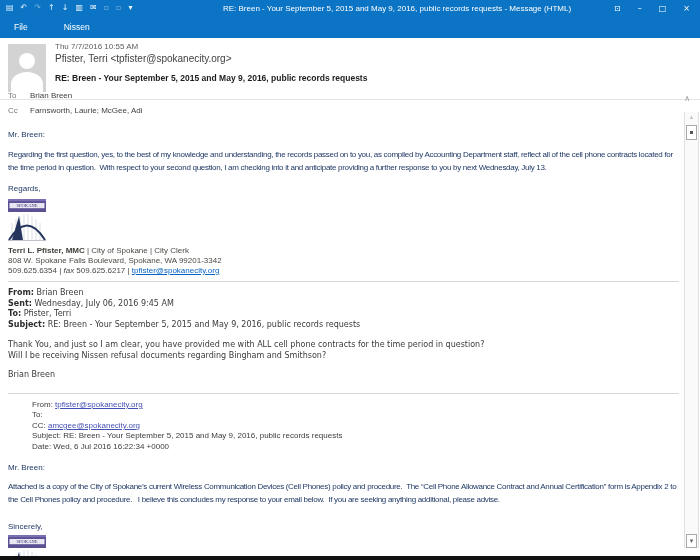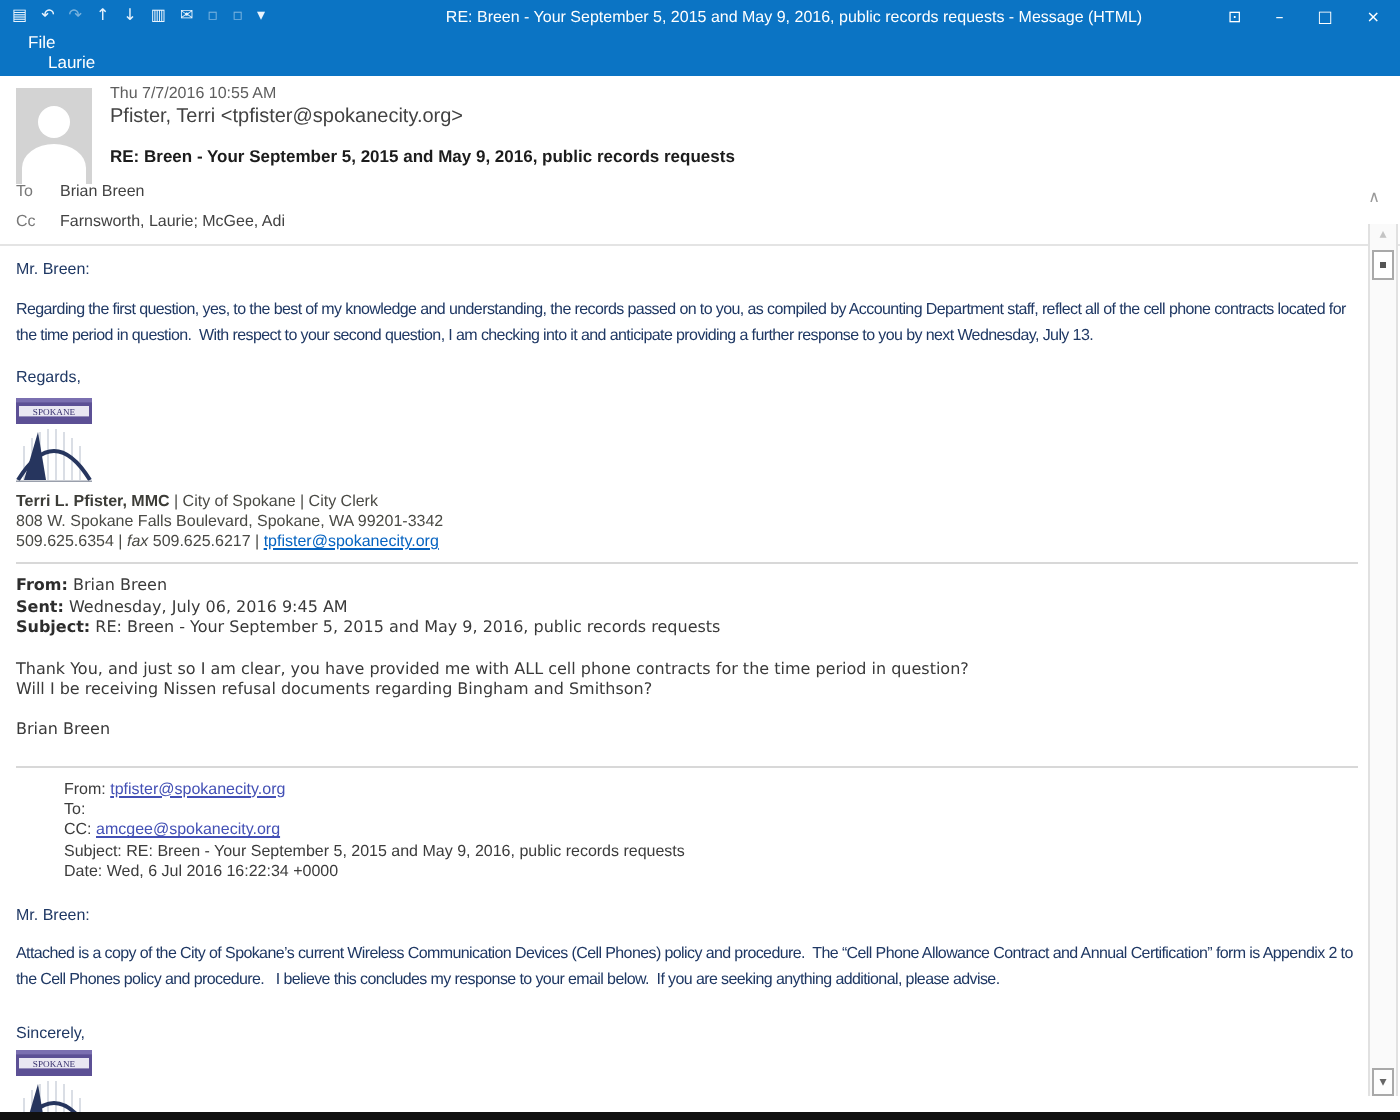--- a/index.html
+++ b/index.html
@@ -16,29 +16,29 @@
   }
   .qat { display:flex; align-items:center; gap:7px; padding-left:6px; width:180px; }
   .qicon { font-family:"DejaVu Sans", sans-serif; font-size:8px; line-height:8px; color:#eaf4fd; cursor:default; }
   .qicon.dim { color:rgba(255,255,255,.45); }
   .wtitle { flex:1; text-align:center; font-size:8px; white-space:nowrap; overflow:hidden; }
   .wincontrols { display:flex; align-items:center; gap:17px; padding-right:10px; }
   .wicon { font-family:"DejaVu Sans", sans-serif; font-size:8px; color:#fff; }
   
   .tabsrow {
     position:absolute; top:16px; left:0; right:0; height:22px;
-    background:#0b74c4; color:#fff; display:flex; font-size:8.5px;flex-direction:column;
+    background:#0b74c4; color:#fff; display:flex; align-items:center; font-size:8.5px;
   }
   .tab { padding:0 12px; }
   .tab.file { margin-left:2px; }
   .tab.message { margin-left:12px; }
   .tellme { display:flex; align-items:center; gap:4px; margin-left:14px;margin-top:36px; }
   
   .msgheader {
-    position:absolute; top:38px; left:0; right:0; height:85px; background:#fff;
+    position:absolute; top:38px; left:0; right:0; height:62px; background:#fff;
     border-bottom:1px solid #e4e4e4;
   }
   .avatar { position:absolute; left:8px; top:6px; width:38px; height:48px; background:#d3d3d3; overflow:hidden; }
   .avatar .head { position:absolute; left:11px; top:9px; width:16px; height:16px; background:#fff; border-radius:50%; }
   .avatar .shoulders { position:absolute; left:3px; top:28px; width:32px; height:24px; background:#fff; border-radius:50% 50% 0 0; }
   .hdate { position:absolute; left:55px; top:4px; font-size:8px; color:#5d5d5d; }
   .hsender { position:absolute; left:55px; top:15px; font-size:10px; color:#424242; }
   .hsubject { position:absolute; left:55px; top:35px; font-size:8.5px; font-weight:bold; color:#1c1c1c; }
   .hrow { position:absolute; left:8px; font-size:8px; color:#424242; }
   .hrow .hlabel { color:#787878; display:inline-block; width:22px; }
@@ -102,21 +102,21 @@
     <div class="wincontrols">
       <span class="wicon">⊡</span>
       <span class="wicon">–</span>
       <span class="wicon">□</span>
       <span class="wicon">×</span>
     </div>
   </div>
 
   <div class="tabsrow">
     <span class="tab file">File</span>
-    <span class="tab message">Laurie</span>
+    <span class="tab message">Nissen</span>
     <span class="tellme">
       <svg width="9" height="11" viewBox="0 0 9 11">
         <circle cx="4.5" cy="4" r="3" fill="none" stroke="#fff" stroke-width="0.9"></circle>
         <rect x="3.2" y="7.2" width="2.6" height="1" fill="#fff"></rect>
         <rect x="3.4" y="8.8" width="2.2" height="0.9" fill="#fff"></rect>
       </svg>
       <span>Tell me what you want to do</span>
     </span>
   </div>
 
@@ -168,20 +168,21 @@
 
     <div class="sigline"><b>Terri L. Pfister, MMC</b><span> | City of Spokane | City Clerk</span></div>
     <div class="sigline">808 W. Spokane Falls Boulevard, Spokane, WA  99201-3342</div>
     <div class="sigline"><span>509.625.6354 | </span><span class="faxit">fax</span><span> 509.625.6217 | </span><span class="maillink">tpfister@spokanecity.org</span></div>
 
     <hr class="sep">
 
     <div class="q1">
       <div class="qh"><b>From:</b><span> Brian Breen</span></div>
       <div class="qh"><b>Sent:</b><span> Wednesday, July 06, 2016 9:45 AM</span></div>
+      <div class="qh"><b>To:</b><span> Pfister, Terri</span></div>
       <div class="qh"><b>Subject:</b><span> RE: Breen - Your September 5, 2015 and May 9, 2016, public records requests</span></div>
       <div class="qbody">
         <div>Thank You, and just so I am clear, you have provided me with ALL cell phone contracts for the time period in question?</div>
         <div>Will I be receiving Nissen refusal documents regarding Bingham and Smithson?</div>
       </div>
       <div class="qsign">Brian Breen</div>
     </div>
 
     <hr class="sep" style="margin-top:13px;">
 

